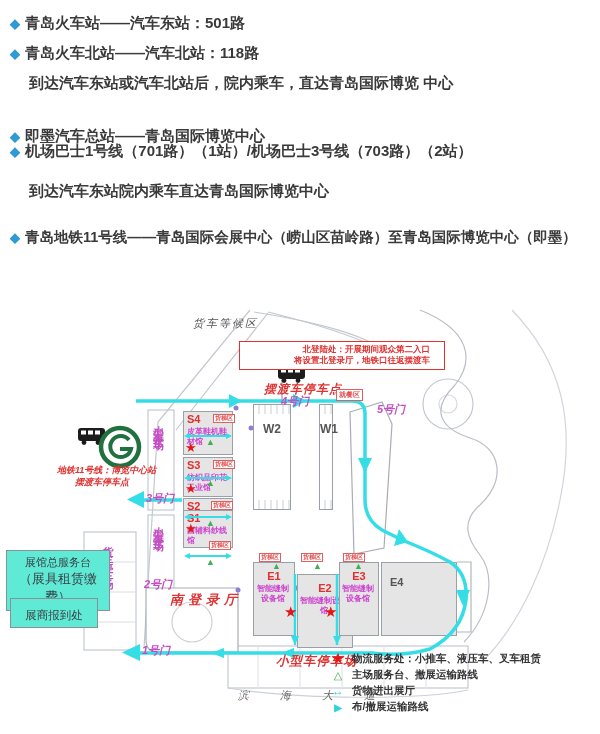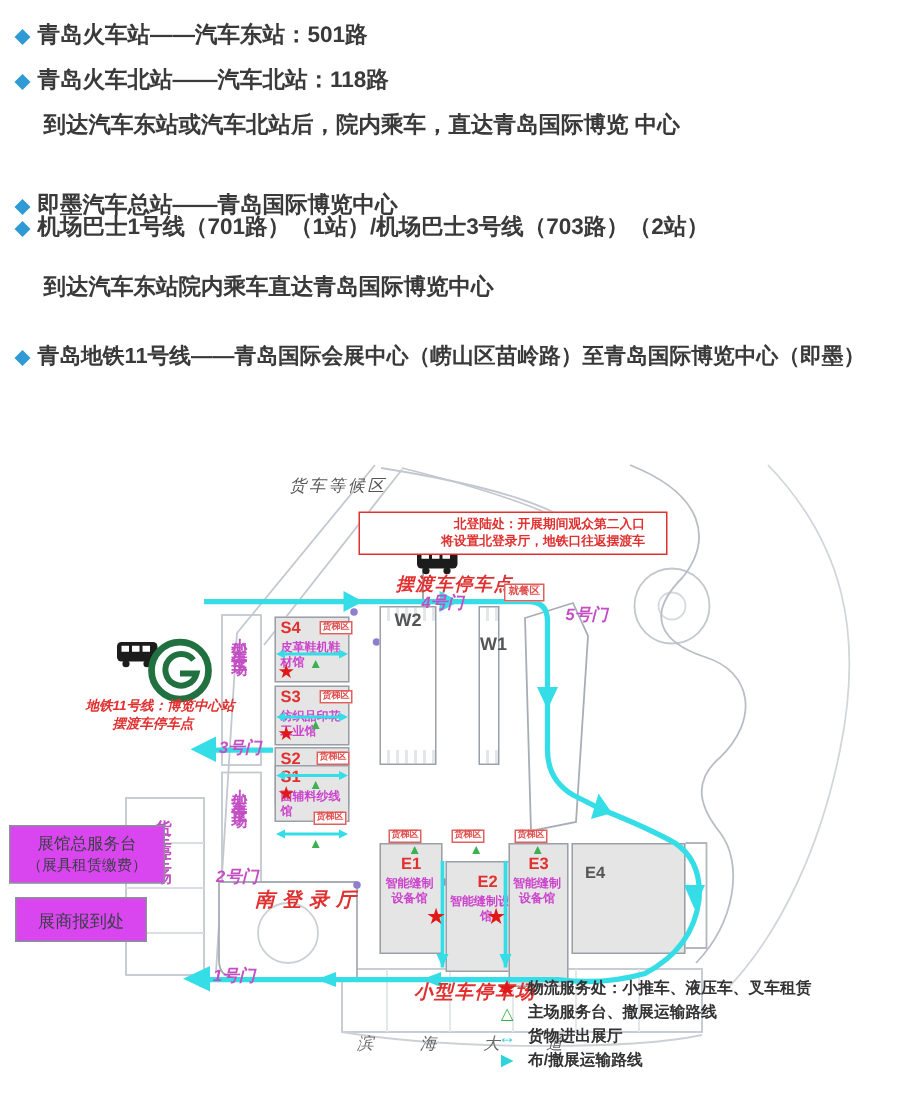--- a/index.html
+++ b/index.html
@@ -22,21 +22,21 @@
   .hall.center .hall-name{text-align:center;padding-left:0;}
   .hatch{background:repeating-linear-gradient(90deg,#fff 0 4px,#e4e7ea 4px 6px) top/100% 9px no-repeat,
          repeating-linear-gradient(90deg,#fff 0 4px,#e4e7ea 4px 6px) bottom/100% 9px no-repeat,#fff;}
   .lbl{position:absolute;white-space:nowrap;z-index:6;font-style:italic;}
   .gate{font-size:11px;font-weight:bold;color:#c44fc4;}
   .red-s{color:#e03030;font-weight:bold;}
   .note-box{position:absolute;left:199px;top:341px;width:176px;border:1.5px solid #e03030;
             background:#fff;z-index:6;padding:2px 14px;text-align:right;margin-left:40px;}
   .note-box span{display:block;font-size:8.5px;font-weight:bold;color:#e03030;line-height:1.35;}
   .vtext{writing-mode:vertical-rl;text-orientation:upright;font-weight:bold;color:#c44fc4;z-index:6;position:absolute;}
-  .box-plain{position:absolute;border:1px solid #8a9097;background:#d946ef;z-index:6;text-align:center;box-sizing:border-box;}
+  .box-plain{position:absolute;border:1px solid #8a9097;background:#5eead4;z-index:6;text-align:center;box-sizing:border-box;}
   .mini-red{position:absolute;border:1px solid #e06060;background:#fff;color:#e05050;
             font-size:6px;line-height:1.2;padding:0 1px;z-index:7;font-weight:bold;}
   .star{position:absolute;color:#e01818;z-index:7;line-height:1;}
   .tri{position:absolute;color:#3db052;z-index:7;line-height:1;font-size:9px;}
   .legend-row{position:absolute;left:330px;display:flex;align-items:center;gap:6px;z-index:6;}
   .legend-sym{width:16px;text-align:center;font-weight:bold;}
   .legend-txt{font-size:10.5px;color:#333;font-weight:bold;}
   .sym-star{color:#e01818;font-size:13px;}
   .sym-tri{color:#3cb04a;font-size:11px;font-weight:normal;}
   .sym-cyan{color:#2fd3dd;font-size:12px;}
@@ -118,35 +118,35 @@
     <span class="hall-name">纺织品印花工业馆</span>
   </div>
   <div class="hall" style="left:183px;top:498px;width:50px;height:39px">
     <span class="hall-id">S2</span>
     <span class="hall-name">面辅料纱线及服装馆</span>
   </div>
   <div class="hall" style="left:183px;top:510px;width:50px;height:38px">
     <span class="hall-id">S1</span>
     <span class="hall-name">面辅料纱线馆</span>
   </div>
-  <div class="hall center hatch" style="left:253px;top:404px;width:38px;height:106px;">
+  <div class="hall center hatch" style="left:253px;top:404px;width:38px;height:106px;padding-top:16px">
     <span class="hall-id gray" style="font-size:12px">W2</span>
   </div>
   <div class="hall center hatch" style="left:319px;top:404px;width:14px;height:106px;padding-top:16px">
     <span class="hall-id gray" style="font-size:12px">W1</span>
   </div>
   <div class="hall center" style="left:253px;top:562px;width:42px;height:74px;padding-top:6px">
     <span class="hall-id">E1</span>
     <span class="hall-name" style="white-space:normal">智能缝制设备馆</span>
   </div>
   <div class="hall center" style="left:297px;top:574px;width:56px;height:74px;padding-top:6px">
     <span class="hall-id">E2</span>
     <span class="hall-name" style="white-space:normal">智能缝制设备馆</span>
   </div>
-  <div class="hall center" style="left:339px;top:562px;width:40px;height:96px;padding-top:6px">
+  <div class="hall center" style="left:339px;top:562px;width:40px;height:74px;padding-top:6px">
     <span class="hall-id">E3</span>
     <span class="hall-name" style="white-space:normal">智能缝制设备馆</span>
   </div>
   <div class="hall" style="left:381px;top:562px;width:76px;height:74px;padding-top:12px">
     <span class="hall-id gray" style="padding-left:8px">E4</span>
   </div>
 
   <svg class="map-svg z-routes" viewBox="0 300 600 434">
     <g stroke="#35dde6" stroke-width="3.5" fill="none">
       <path d="M136,401 H352 Q365,401 365,414 V500 Q365,520 382,530 L402,540 Q432,552 450,562 Q468,574 466,600 Q462,632 430,649 Q402,657 372,653 L134,653"></path>
@@ -198,21 +198,21 @@
 
   <span class="lbl red-s" style="left:57px;top:464px;font-size:9px">地铁11号线：博览中心站</span>
   <span class="lbl red-s" style="left:75px;top:476px;font-size:9px">摆渡车停车点</span>
 
   <span class="vtext" style="left:152px;top:417px;font-size:10.5px;letter-spacing:3px">小型车停车场</span>
   <span class="vtext" style="left:152px;top:518px;font-size:10.5px;letter-spacing:3px">小型车停车场</span>
   <span class="vtext" style="left:100px;top:537px;font-size:11px;letter-spacing:8px">货车停车场</span>
 
   <div class="box-plain" style="left:6px;top:550px;width:104px;padding:4px 2px">
     <span style="display:block;font-size:11px;color:#3a3f45">展馆总服务台</span>
-    <span style="display:block;font-size:10px;color:#3a3f45">（展具租赁缴费）</span>
+    <span style="display:block;font-size:13px;color:#3a3f45">（展具租赁缴费）</span>
   </div>
   <div class="box-plain" style="left:10px;top:598px;width:88px;height:30px;line-height:30px">
     <span style="font-size:11.5px;color:#3a3f45">展商报到处</span>
   </div>
 
   <span class="lbl red-s" style="left:170px;top:591px;font-size:13px;letter-spacing:5px">南登录厅</span>
 
   <div class="mini-red" style="left:336px;top:389px;font-size:7px;padding:1px 2px"><span>就餐区</span></div>
 
   <div class="mini-red" style="left:213px;top:414px"><span>货梯区</span></div>

